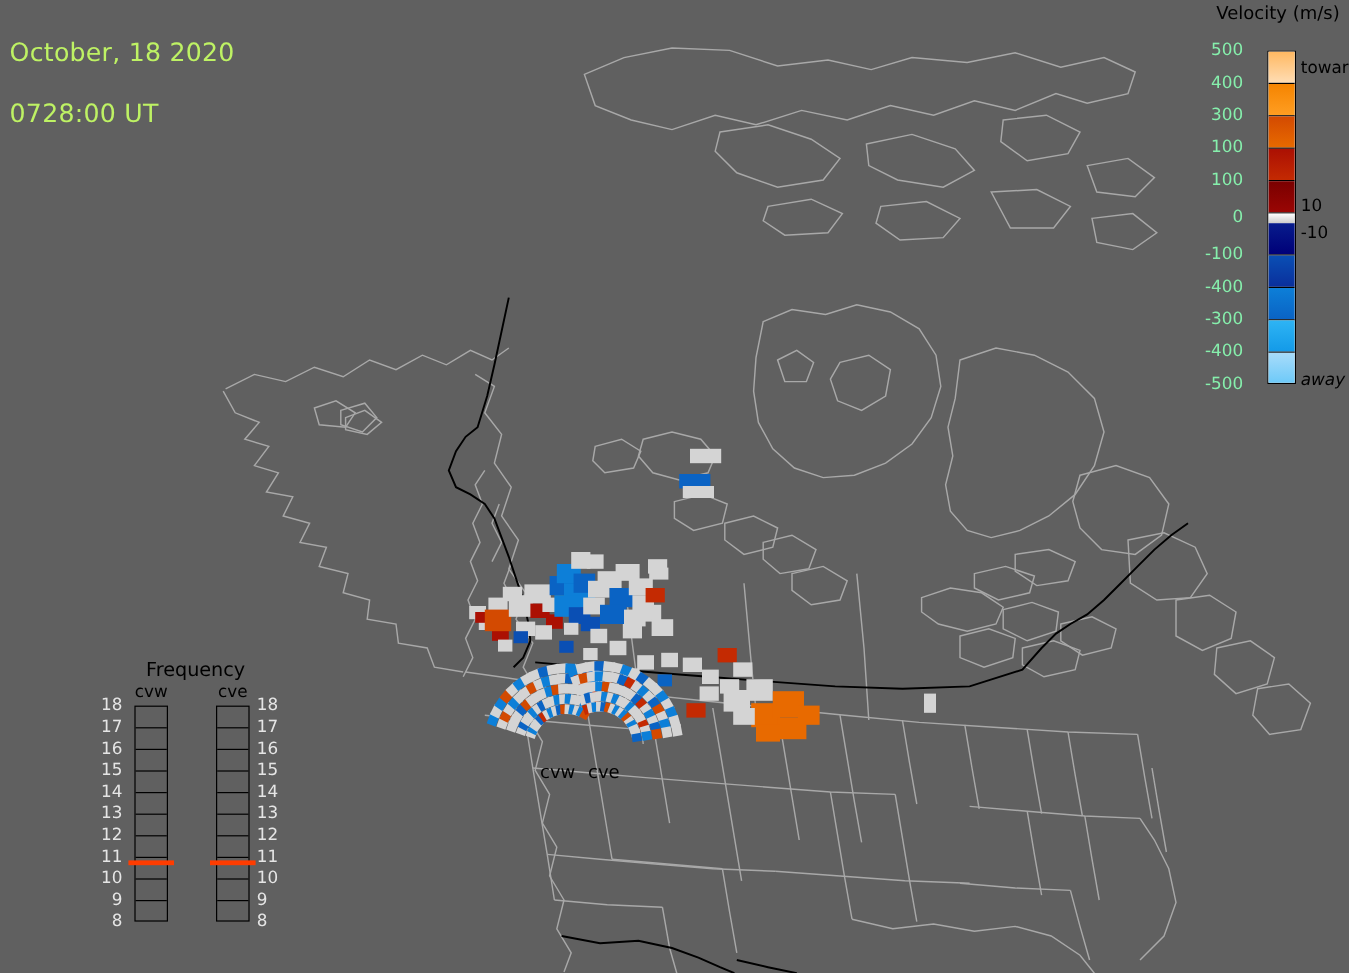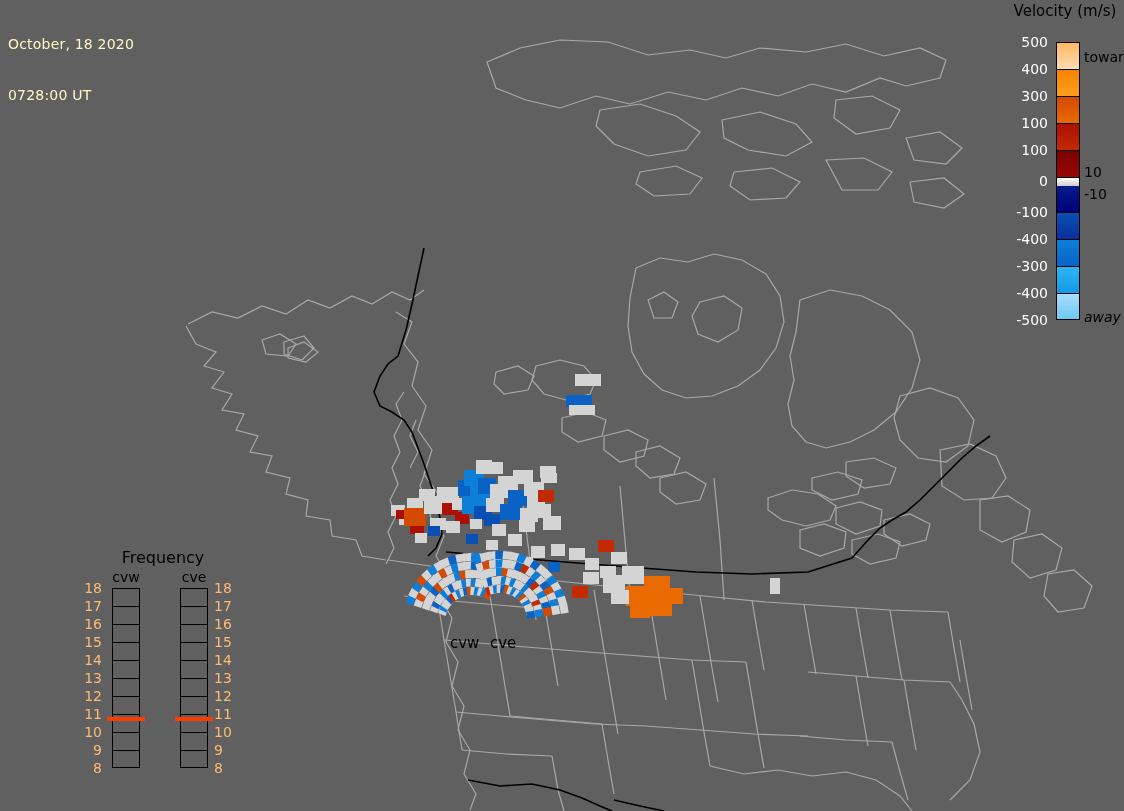--- a/index.html
+++ b/index.html
@@ -30,22 +30,22 @@
     width: 1124px;
     height: 811px;
   }
   #map-svg { display: block; }
 
   
   #timestamp {
     position: absolute;
     left: 8px;
     top: 2px;
-    color: #fef9c3;
-    font-size: 14px;
+    color: #bef264;
+    font-size: 21px;
     line-height: 17px;
     letter-spacing: 0.2px;
     white-space: pre;
   }
   #timestamp div { white-space: nowrap; }
 
   
   #velocity-panel {
     position: absolute;
     left: 1004px;
@@ -74,24 +74,24 @@
     background: #ffffff;
     overflow: hidden;
   }
   .vband {
     position: absolute;
     left: 0;
     width: 100%;
   }
   .vtick {
     position: absolute;
-    right: 76px;
+    right: 88px;
     width: 48px;
     text-align: right;
-    color: #ffffff;
+    color: #86efac;
     font-size: 14px;
     line-height: 14px;
     white-space: nowrap;
   }
   .vside {
     position: absolute;
     left: 80px;
     color: #000;
     font-size: 14px;
     line-height: 14px;
@@ -142,21 +142,21 @@
     box-sizing: border-box;
   }
   .freq-marker {
     position: absolute;
     height: 4px;
     width: 38px;
     background: #ff3c00;
   }
   .freq-tick {
     position: absolute;
-    color: #fdba74;
+    color: #e5e5e5;
     font-size: 14px;
     line-height: 14px;
     width: 22px;
     white-space: nowrap;
   }
   .freq-tick.left  { text-align: right; }
   .freq-tick.right { text-align: left; }
 
   
   .site-label {

